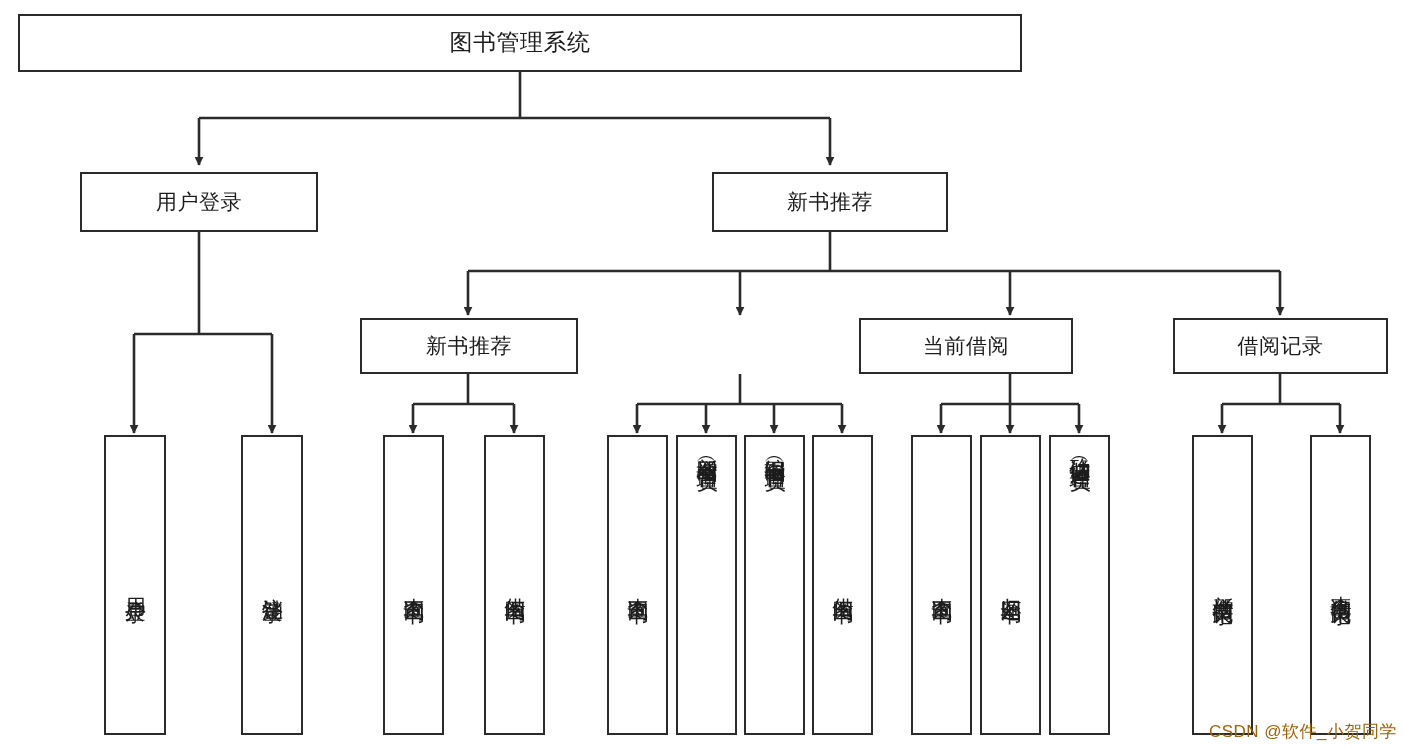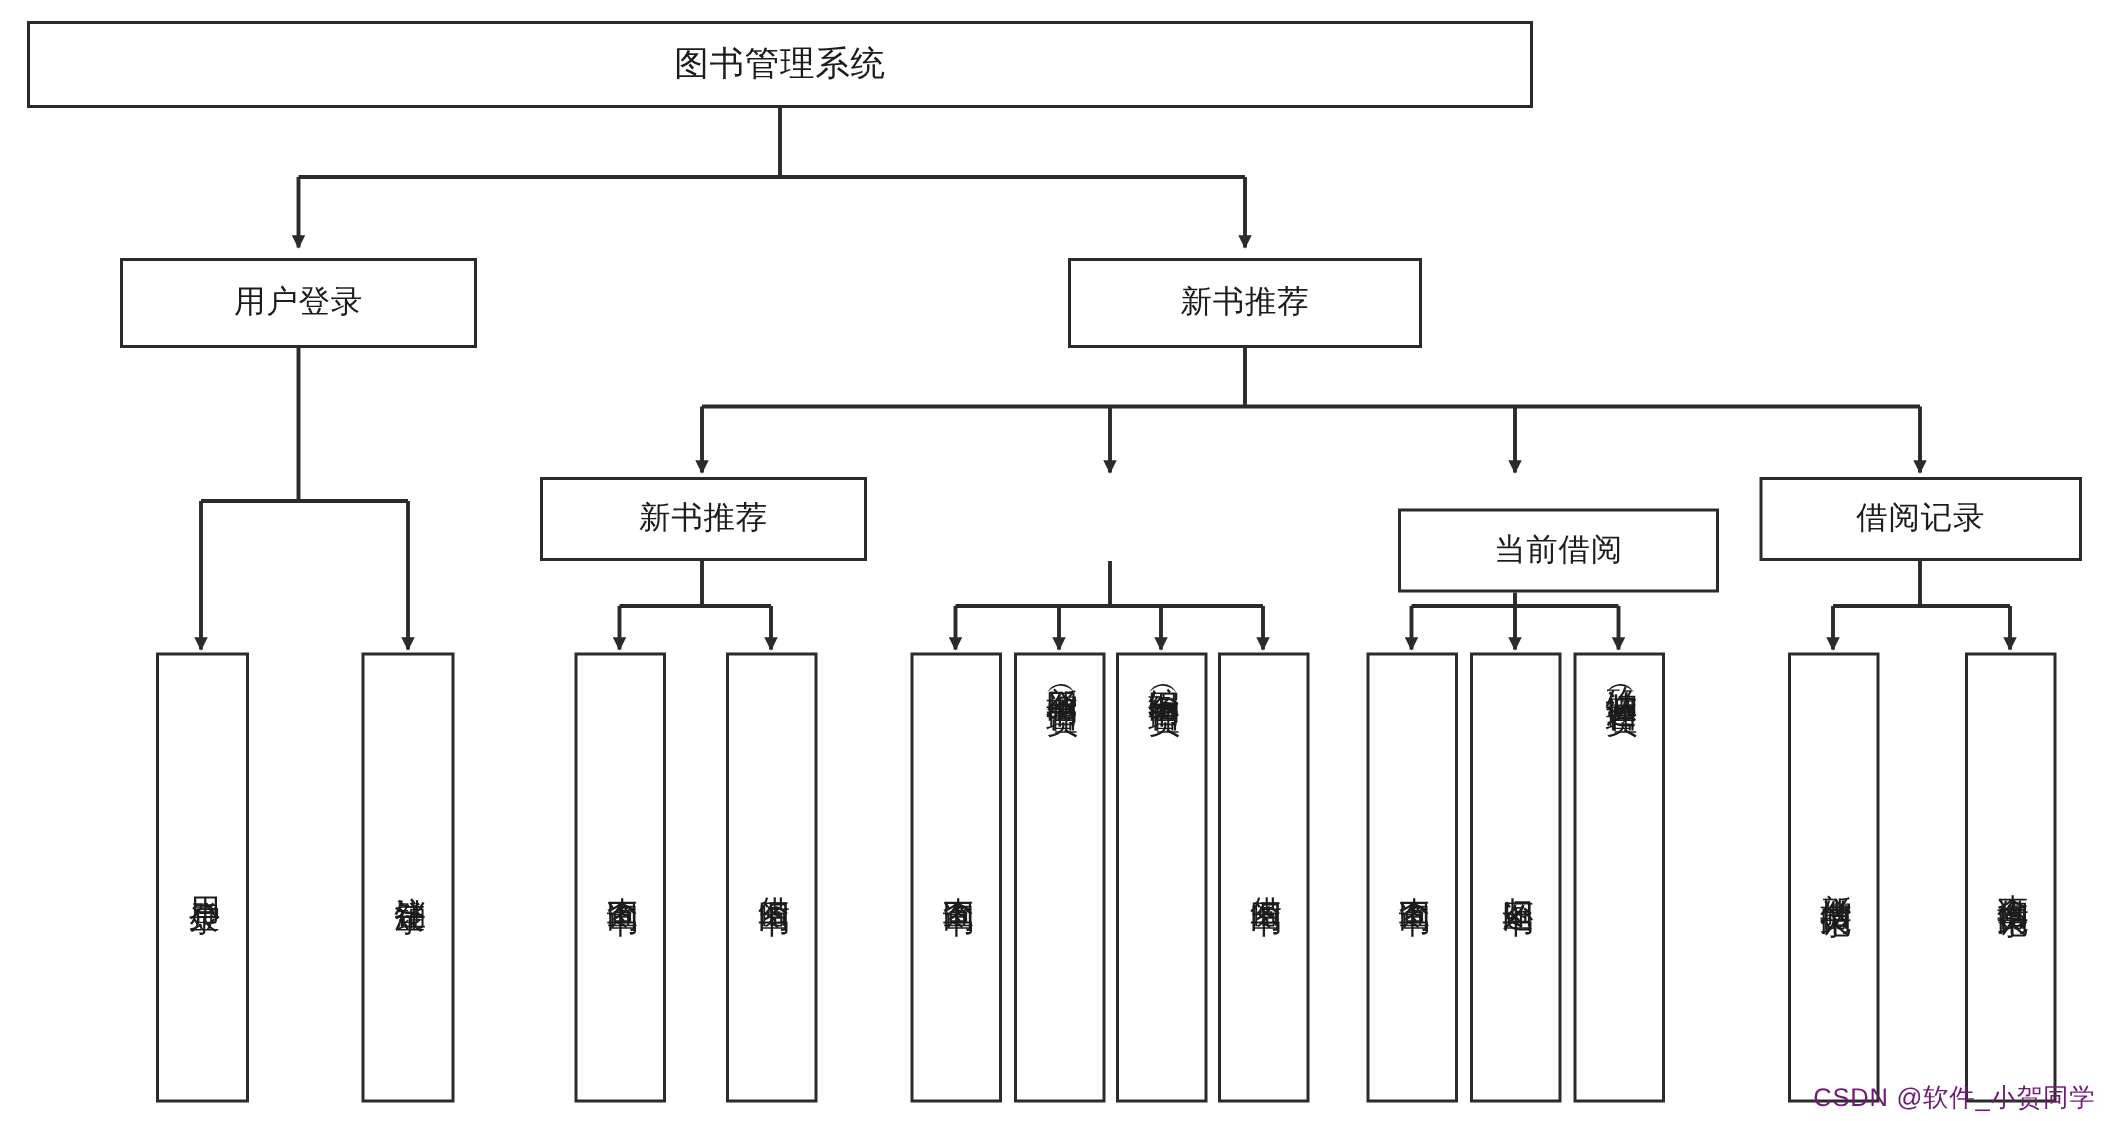--- a/index.html
+++ b/index.html
@@ -64,21 +64,21 @@
   }
   .leaf-box.centered {
     align-items: center;
     padding-top: 0;
   }
   .watermark {
     position: absolute;
     right: 8px;
     bottom: 4px;
     font-size: 17px;
-    color: #701a75;
+    color: #a16207;
     white-space: nowrap;
     letter-spacing: 0.5px;
   }
 </style>
 </head>
 <body>
 
 <div id="diagram-root">
 
   <svg class="connectors" viewBox="0 0 1405 747" xmlns="http://www.w3.org/2000/svg">
@@ -153,21 +153,21 @@
 
   <div class="node-box" style="left:712px; top:172px; width:236px; height:60px;">
     <span class="node-label-h">新书推荐</span>
   </div>
 
   <div class="node-box" style="left:360px; top:318px; width:218px; height:56px;">
     <span class="node-label-h">新书推荐</span>
   </div>
 
 
-  <div class="node-box" style="left:932px; top:318px; width:214px; height:56px;margin-top:21px;">
+  <div class="node-box" style="left:859px; top:318px; width:214px; height:56px;">
     <span class="node-label-h">当前借阅</span>
   </div>
 
   <div class="node-box" style="left:1173px; top:318px; width:215px; height:56px;">
     <span class="node-label-h">借阅记录</span>
   </div>
 
   <div class="node-box leaf-box centered" style="left:104px; top:435px; width:62px; height:300px;">
     <span class="node-label-v">用户登录</span>
   </div>

